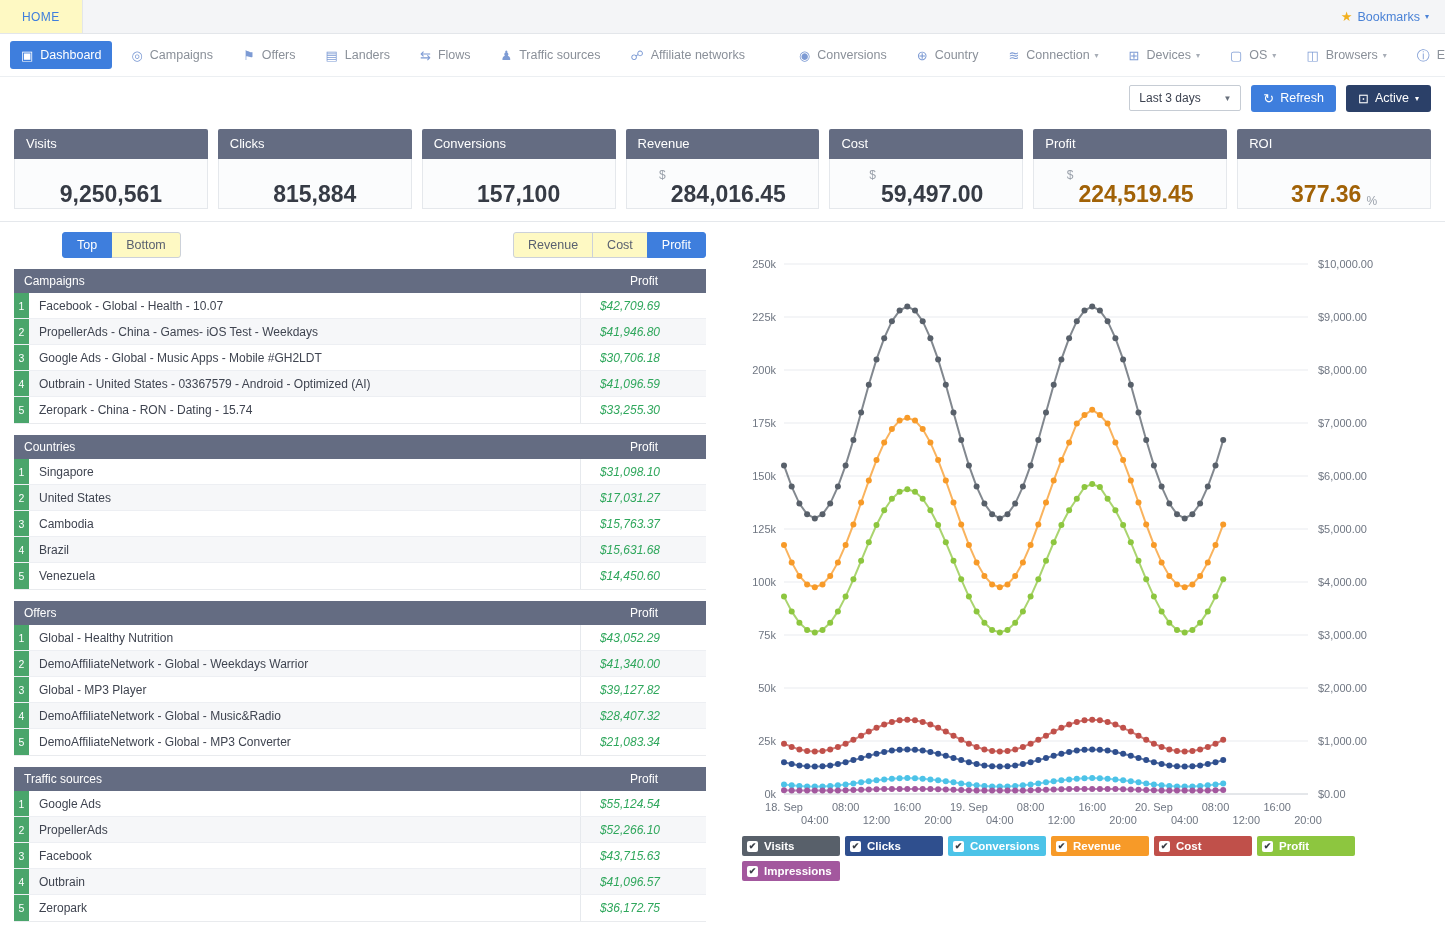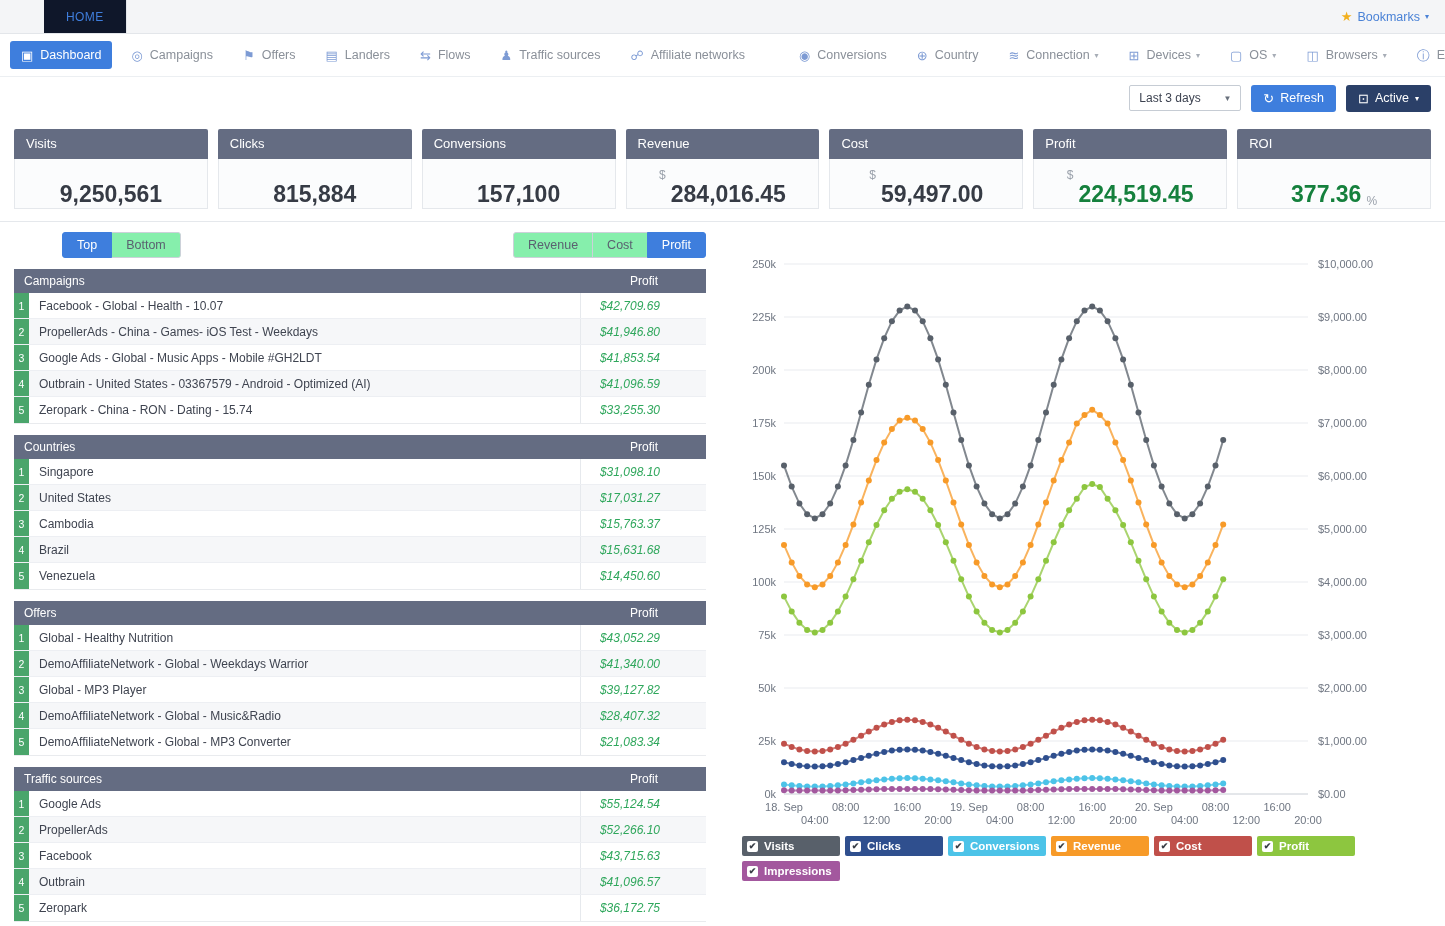--- a/index.html
+++ b/index.html
@@ -4,23 +4,23 @@
 <style>
   * { box-sizing: border-box; }
   body {
     width: 1445px; height: 926px; margin: 0; overflow: hidden;
     background: #fff; color: #3c414a;
     font-family: "Liberation Sans", sans-serif;
   }
   
   .top-bar { height: 34px; background: #f4f5f7; border-bottom: 1px solid #e3e6ea;
     display: flex; align-items: stretch; justify-content: space-between; }
-  .home-tab { background: #0f172a; border-right: 1px solid #e3e6ea;
+  .home-tab { background: #fef9c3; border-right: 1px solid #e3e6ea;
     padding: 12px 22px; display: flex; align-items: center;
-    font-size: 12px; color: #3f7edd; letter-spacing: .4px; cursor: pointer; margin-left: 44px; }
+    font-size: 12px; color: #3f7edd; letter-spacing: .4px; cursor: pointer; }
   .bookmarks { display: flex; align-items: center; gap: 5px; padding-right: 16px;
     font-size: 12.5px; color: #4a82d6; cursor: pointer; }
   .star { color: #f2b01e; font-size: 13px; }
   .caret { font-size: 8px; }
   
   .nav-bar { height: 43px; background: #fff; border-bottom: 1px solid #eceff2;
     display: flex; align-items: center; padding: 0 10px; gap: 8px; }
   .nav-item { display: flex; align-items: center; gap: 7px; padding: 7px 11px;
     border-radius: 3px; font-size: 12.5px; color: #8a9099; cursor: pointer; white-space: nowrap; }
   .nav-item .nav-icon { font-size: 13px; color: #7d9bd4; line-height: 1; }
@@ -44,29 +44,29 @@
   
   .stats { display: grid; grid-template-columns: repeat(7, 1fr); gap: 10px; margin: 10px 14px 0; }
   .stat-head { background: #646c82; color: #fff; font-size: 13px; height: 30px;
     line-height: 30px; padding-left: 12px; border-radius: 2px 2px 0 0; }
   .stat-body { background: #fbfcfd; border: 1px solid #e5e8ec; border-top: none; height: 50px;
     display: flex; align-items: flex-end; justify-content: center;
     font-size: 23px; font-weight: 700; color: #363b45; }
   .stat-prefix { font-size: 12px; font-weight: 400; color: #9aa1ab; margin-right: 5px;
     align-self: flex-start; margin-top: 9px; }
   .stat-suffix { font-size: 12px; font-weight: 400; color: #9aa1ab; margin-left: 5px; }
-  .stat-card.green .stat-value { color: #15803d; }
+  .stat-card.green .stat-value { color: #a16207; }
   .section-divider { border-bottom: 1px solid #e5e8ec; margin-top: 12px; }
   
   .content { display: flex; padding: 10px 14px 0; }
   .left-panel { width: 692px; flex: none; }
   .toggle-row { display: flex; justify-content: space-between; margin-bottom: 11px; padding-left: 48px; }
   .toggle-group { display: flex; }
   .toggle { height: 26px; padding: 0 14px; font-size: 12.5px; border: 1px solid #ccd1d9;
-    background: #86efac; color: #5a6170; cursor: pointer; font-family: inherit;
+    background: #fef9c3; color: #5a6170; cursor: pointer; font-family: inherit;
     border-radius: 0; margin-left: -1px; display: flex; align-items: center; }
   .toggle:first-child { border-radius: 3px 0 0 3px; margin-left: 0; }
   .toggle:last-child { border-radius: 0 3px 3px 0; }
   .toggle.active { background: #3e7edd; border-color: #3e7edd; color: #fff; position: relative; z-index: 1; }
   
   .rank-table { margin-bottom: 11px; }
   .rt-head { height: 24px; background: #646c82; color: #fff; display: flex; align-items: center;
     justify-content: space-between; padding: 0 48px 0 10px; font-size: 12px; }
   .rt-body { border-bottom: 1px solid #e9ebee; }
   .rt-row { display: flex; align-items: stretch; height: 26px; border-bottom: 1px solid #edeff3;
@@ -283,21 +283,21 @@
     <span class="rt-value">$42,709.69</span>
   </div>
               <div class="rt-row">
     <span class="rt-rank">2</span>
     <span class="rt-name">PropellerAds - China - Games- iOS Test - Weekdays</span>
     <span class="rt-value">$41,946.80</span>
   </div>
               <div class="rt-row">
     <span class="rt-rank">3</span>
     <span class="rt-name">Google Ads - Global - Music Apps - Mobile #GH2LDT</span>
-    <span class="rt-value">$41,853.54</span>
+    <span class="rt-value">$30,706.18</span>
   </div>
               <div class="rt-row">
     <span class="rt-rank">4</span>
     <span class="rt-name">Outbrain - United States - 03367579 - Android - Optimized (AI)</span>
     <span class="rt-value">$41,096.59</span>
   </div>
               <div class="rt-row">
     <span class="rt-rank">5</span>
     <span class="rt-name">Zeropark - China - RON - Dating - 15.74</span>
     <span class="rt-value">$33,255.30</span>

